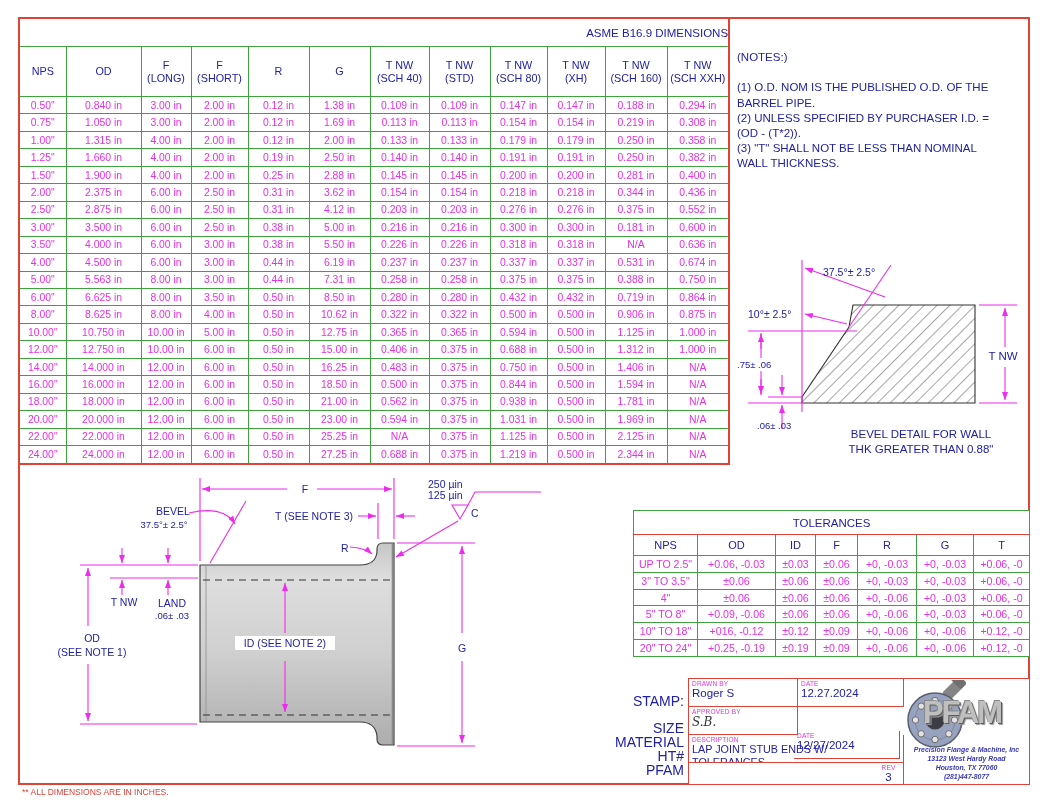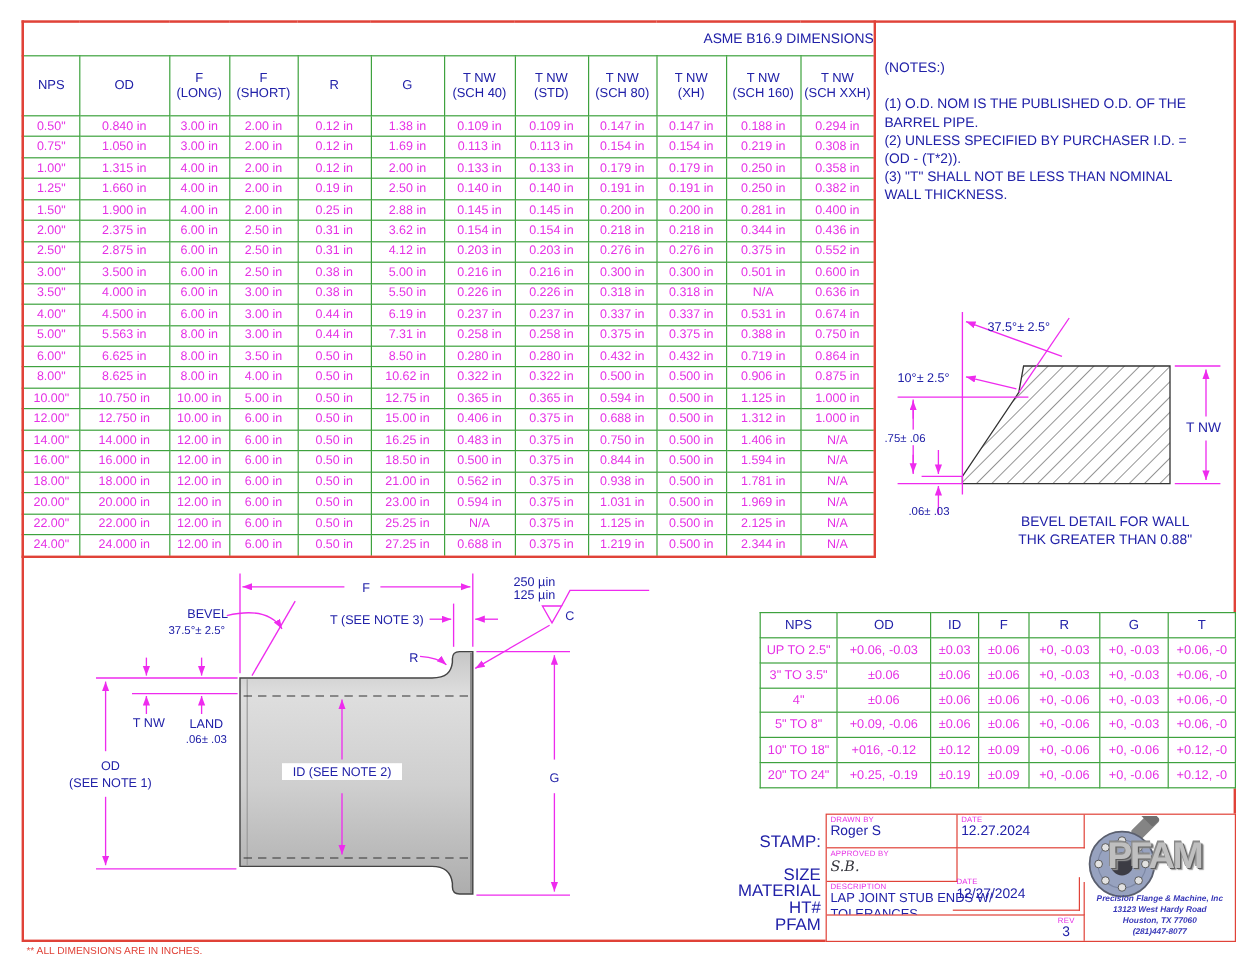--- a/index.html
+++ b/index.html
@@ -201,21 +201,21 @@
           <td>3.00"</td>
           <td>3.500 in</td>
           <td>6.00 in</td>
           <td>2.50 in</td>
           <td>0.38 in</td>
           <td>5.00 in</td>
           <td>0.216 in</td>
           <td>0.216 in</td>
           <td>0.300 in</td>
           <td>0.300 in</td>
-          <td>0.501 in</td>
+          <td>0.181 in</td>
           <td>0.600 in</td>
         </tr>
         <tr>
           <td>3.50"</td>
           <td>4.000 in</td>
           <td>6.00 in</td>
           <td>3.00 in</td>
           <td>0.38 in</td>
           <td>5.50 in</td>
           <td>0.226 in</td>
@@ -526,20 +526,23 @@
     <colgroup>
       <col style="width:64px">
         <col style="width:78px">
         <col style="width:40px">
         <col style="width:42px">
       <col style="width:59px">
         <col style="width:57px">
         <col style="width:56px">
     </colgroup>
     <thead>
+      <tr class="t-title">
+          <th colspan="7">TOLERANCES</th>
+        </tr>
       <tr class="t-head">
           <th>NPS</th>
           <th>OD</th>
           <th>ID</th>
           <th>F</th>
           <th>R</th>
           <th>G</th>
           <th>T</th>
         </tr>
     </thead>

